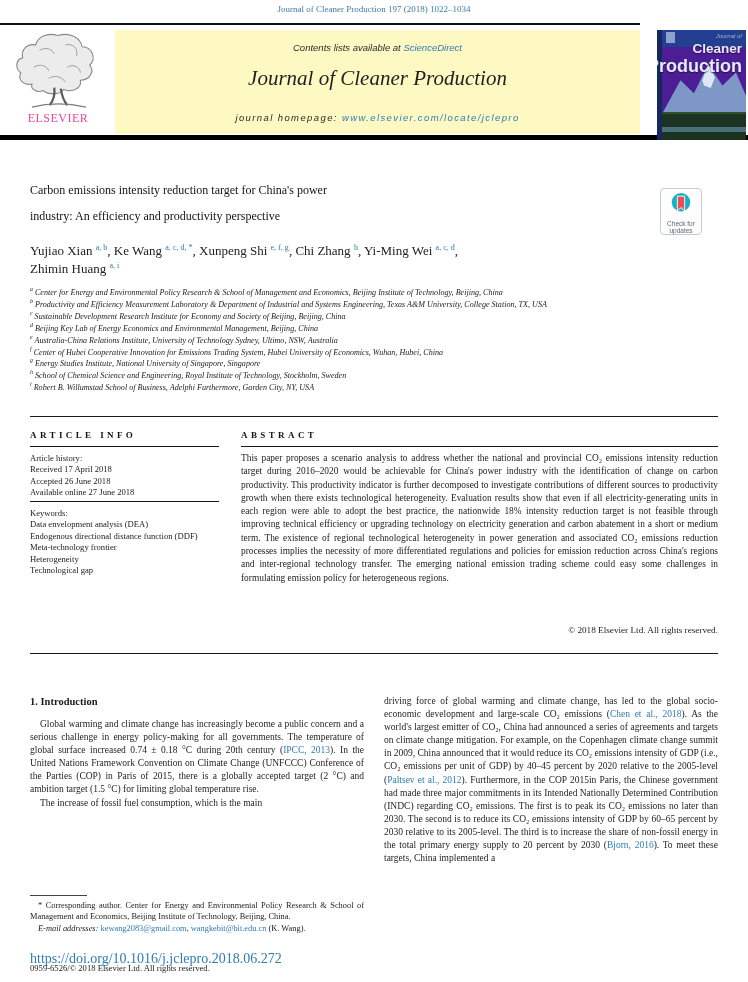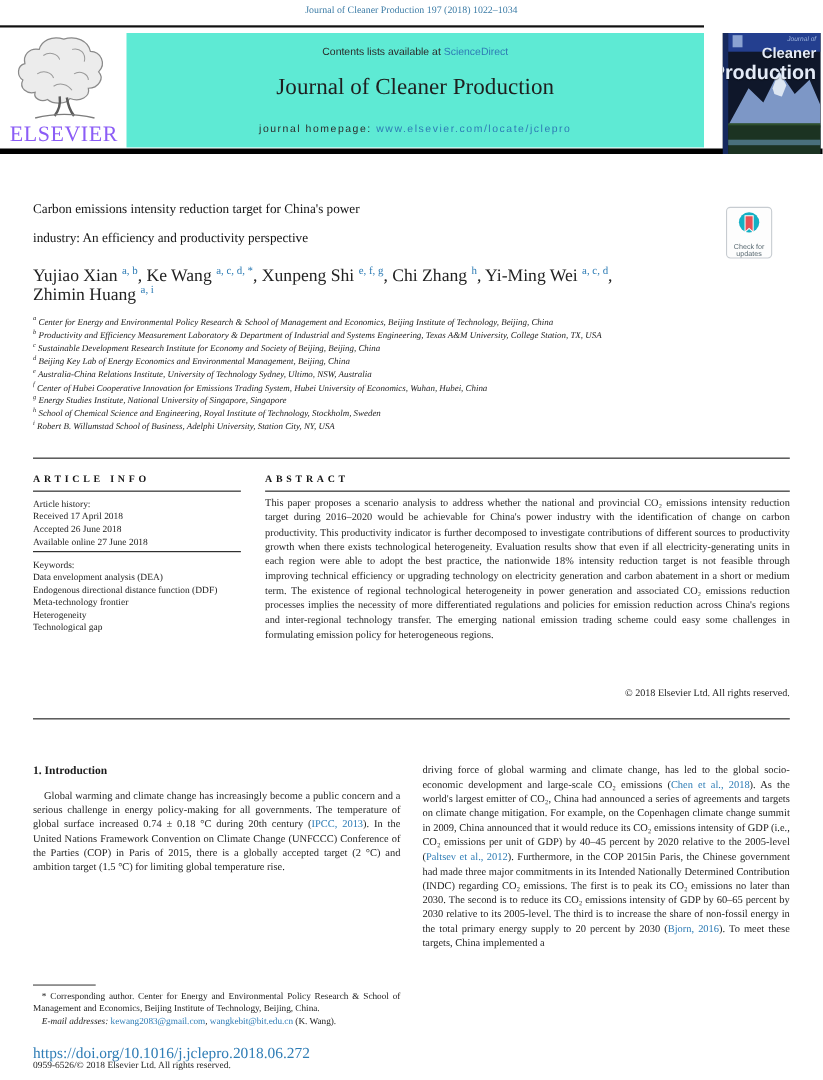--- a/index.html
+++ b/index.html
@@ -17,32 +17,32 @@
   .it   { font-style:italic; }
 
   
   .citation { top:4px; left:0; width:100%; text-align:center;
               font-size:9px; color:#3c7ca6; }
   .rule-top { top:23px; left:0; width:640px; height:2px; background:#101010; }
   .thick-bar { top:135px; left:0; width:748px; height:5px; background:#000; z-index:1; }
 
   .logo-block { left:8px; top:30px; width:100px; height:104px; text-align:center; }
   .logo-block svg { display:block; margin:0 auto; }
-  .elsevier-word { font-size:20px; color:#8b5cf6; letter-spacing:0.5px; margin-top:1px; }
-
-  .gray-box { left:115px; top:30px; width:525px; height:104px; background:#5eead4; }
+  .elsevier-word { font-size:12px; color:#ec4899; letter-spacing:0.5px; margin-top:1px; }
+
+  .gray-box { left:115px; top:30px; width:525px; height:104px; background:#fef9c3;font-style:italic; }
   .contents-line { top:12px; left:0; width:100%; text-align:center; font-size:9.5px;
                    font-family:"Liberation Sans","DejaVu Sans",sans-serif; color:#2b2b2b; }
   .journal-title { top:36px; left:0; width:100%; text-align:center; font-size:21px; color:#1f1f1f; }
   .homepage-line { bottom:11px; left:0; width:100%; text-align:center; font-size:9.5px;
                    letter-spacing:1.4px;
                    font-family:"Liberation Sans","DejaVu Sans",sans-serif; color:#2b2b2b; }
 
   
-  .cover { left:657px; top:30px; width:89px; height:110px; background:#0f172a; z-index:2;
+  .cover { left:657px; top:30px; width:89px; height:110px; background:#4c1d95; z-index:2;
            overflow:hidden; font-family:"Liberation Sans","DejaVu Sans",sans-serif; }
   .cover-spine { left:0; top:0; width:5px; height:100%; background:#16295e; }
   .cover-topband { left:5px; top:0; right:0; height:17px; background:#243f8f; }
   .cover-logo { left:9px; top:2px; width:9px; height:11px; background:#9db4dd; opacity:.85; }
   .cover-journal-of { top:3px; right:4px; font-size:6px; font-style:italic; color:#9db4dd; }
   .cover-m1 { left:5px; bottom:26px; right:0; height:52px; background:#7d97c6;
               clip-path:polygon(0 100%, 22% 35%, 38% 60%, 55% 5%, 72% 45%, 88% 20%, 100% 65%, 100% 100%); }
   .cover-m2 { left:5px; bottom:26px; right:0; height:52px; background:#dde6f2;
               clip-path:polygon(48% 35%, 55% 5%, 63% 30%, 58% 50%, 50% 45%); }
   .cover-bottomband { left:5px; bottom:0; right:0; height:26px; background:#1c3322; }
@@ -52,21 +52,21 @@
                  text-shadow:0 1px 1px rgba(0,0,0,.5); }
   .cover-line2 { top:26px; right:4px; font-size:18px; font-weight:bold; color:#e4ebf7;
                  text-shadow:0 1px 1px rgba(0,0,0,.5); }
 
   
   .article-title { left:30px; top:177px; width:612px; font-size:12px; line-height:26px; color:#141414; }
   .badge { left:660px; top:188px; width:42px; height:47px; border:1px solid #c7ccd1;
            border-radius:4px; background:#fdfdfd; text-align:center; padding-top:3px; }
   .badge-label { font-size:6.5px; line-height:7px; color:#5a6a72;
                  font-family:"Liberation Sans","DejaVu Sans",sans-serif; }
-  .authors { left:30px; top:242px; width:645px; font-size:16px; line-height:17.5px; color:#222; }
+  .authors { left:30px; top:242px; width:645px; font-size:13px; line-height:17.5px; color:#222; }
   .affils { left:30px; top:287px; width:690px; font-size:8.1px; line-height:11.9px;
             font-style:italic; color:#222; }
 
   
   .rule { background:#1a1a1a; height:1.2px; }
   .rule-a { top:416px; left:30px; width:688px; }
   .sec-head { font-size:9px; font-weight:bold; letter-spacing:3.4px; color:#141414; }
   .info-head { left:30px; top:430px; }
   .rule-b { top:446px; left:30px; width:189px; }
   .history { left:30px; top:453px; width:190px; font-size:8.6px; line-height:11.4px; }
@@ -159,21 +159,21 @@
 
   <div class="abs affils">
     <div><span class="fsup">a</span><span> Center for Energy and Environmental Policy Research &amp; School of Management and Economics, Beijing Institute of Technology, Beijing, China</span></div>
     <div><span class="fsup">b</span><span> Productivity and Efficiency Measurement Laboratory &amp; Department of Industrial and Systems Engineering, Texas A&amp;M University, College Station, TX, USA</span></div>
     <div><span class="fsup">c</span><span> Sustainable Development Research Institute for Economy and Society of Beijing, Beijing, China</span></div>
     <div><span class="fsup">d</span><span> Beijing Key Lab of Energy Economics and Environmental Management, Beijing, China</span></div>
     <div><span class="fsup">e</span><span> Australia-China Relations Institute, University of Technology Sydney, Ultimo, NSW, Australia</span></div>
     <div><span class="fsup">f</span><span> Center of Hubei Cooperative Innovation for Emissions Trading System, Hubei University of Economics, Wuhan, Hubei, China</span></div>
     <div><span class="fsup">g</span><span> Energy Studies Institute, National University of Singapore, Singapore</span></div>
     <div><span class="fsup">h</span><span> School of Chemical Science and Engineering, Royal Institute of Technology, Stockholm, Sweden</span></div>
-    <div><span class="fsup">i</span><span> Robert B. Willumstad School of Business, Adelphi University, Station City, NY, USA</span></div>
+    <div><span class="fsup">i</span><span> Robert B. Willumstad School of Business, Adelphi Furthermore, Garden City, NY, USA</span></div>
   </div>
 
   <div class="abs rule rule-a"></div>
 
   <div class="abs sec-head info-head">ARTICLE INFO</div>
   <div class="abs rule rule-b"></div>
   <div class="abs history">
     <div class="lbl-it">Article history:</div>
     <div>Received 17 April 2018</div>
     <div>Accepted 26 June 2018</div>
@@ -192,20 +192,21 @@
   <div class="abs sec-head abs-head">ABSTRACT</div>
   <div class="abs rule rule-d"></div>
   <div class="abs abstract-text">This paper proposes a scenario analysis to address whether the national and provincial CO₂ emissions intensity reduction target during 2016–2020 would be achievable for China's power industry with the identification of change on carbon productivity. This productivity indicator is further decomposed to investigate contributions of different sources to productivity growth when there exists technological heterogeneity. Evaluation results show that even if all electricity-generating units in each region were able to adopt the best practice, the nationwide 18% intensity reduction target is not feasible through improving technical efficiency or upgrading technology on electricity generation and carbon abatement in a short or medium term. The existence of regional technological heterogeneity in power generation and associated CO₂ emissions reduction processes implies the necessity of more differentiated regulations and policies for emission reduction across China's regions and inter-regional technology transfer. The emerging national emission trading scheme could easy some challenges in formulating emission policy for heterogeneous regions.</div>
   <div class="abs abs-copy">© 2018 Elsevier Ltd. All rights reserved.</div>
 
   <div class="abs rule rule-e"></div>
 
   <div class="abs intro-head">1. Introduction</div>
   <div class="abs col col-left">
     <p class="indent"><span>Global warming and climate change has increasingly become a public concern and a serious challenge in energy policy-making for all governments. The temperature of global surface increased 0.74 ± 0.18 °C during 20th century (</span><span class="link">IPCC, 2013</span><span>). In the United Nations Framework Convention on Climate Change (UNFCCC) Conference of the Parties (COP) in Paris of 2015, there is a globally accepted target (2 °C) and ambition target (1.5 °C) for limiting global temperature rise.</span></p>
+    <p class="indent"><span>The increase of fossil fuel consumption, which is the main</span></p>
   </div>
   <div class="abs col col-right">
     <p><span>driving force of global warming and climate change, has led to the global socio-economic development and large-scale CO₂ emissions (</span><span class="link">Chen et al., 2018</span><span>). As the world's largest emitter of CO₂, China had announced a series of agreements and targets on climate change mitigation. For example, on the Copenhagen climate change summit in 2009, China announced that it would reduce its CO₂ emissions intensity of GDP (i.e., CO₂ emissions per unit of GDP) by 40–45 percent by 2020 relative to the 2005-level (</span><span class="link">Paltsev et al., 2012</span><span>). Furthermore, in the COP 2015in Paris, the Chinese government had made three major commitments in its Intended Nationally Determined Contribution (INDC) regarding CO₂ emissions. The first is to peak its CO₂ emissions no later than 2030. The second is to reduce its CO₂ emissions intensity of GDP by 60–65 percent by 2030 relative to its 2005-level. The third is to increase the share of non-fossil energy in the total primary energy supply to 20 percent by 2030 (</span><span class="link">Bjorn, 2016</span><span>). To meet these targets, China implemented a</span></p>
   </div>
 
   <div class="abs fn-rule"></div>
   <div class="abs footnote">
     <p class="indent">* Corresponding author. Center for Energy and Environmental Policy Research &amp; School of Management and Economics, Beijing Institute of Technology, Beijing, China.</p>
     <p class="indent"><span class="it">E-mail addresses: </span><span class="link">kewang2083@gmail.com</span><span>, </span><span class="link">wangkebit@bit.edu.cn</span><span> (K. Wang).</span></p>
   </div>

